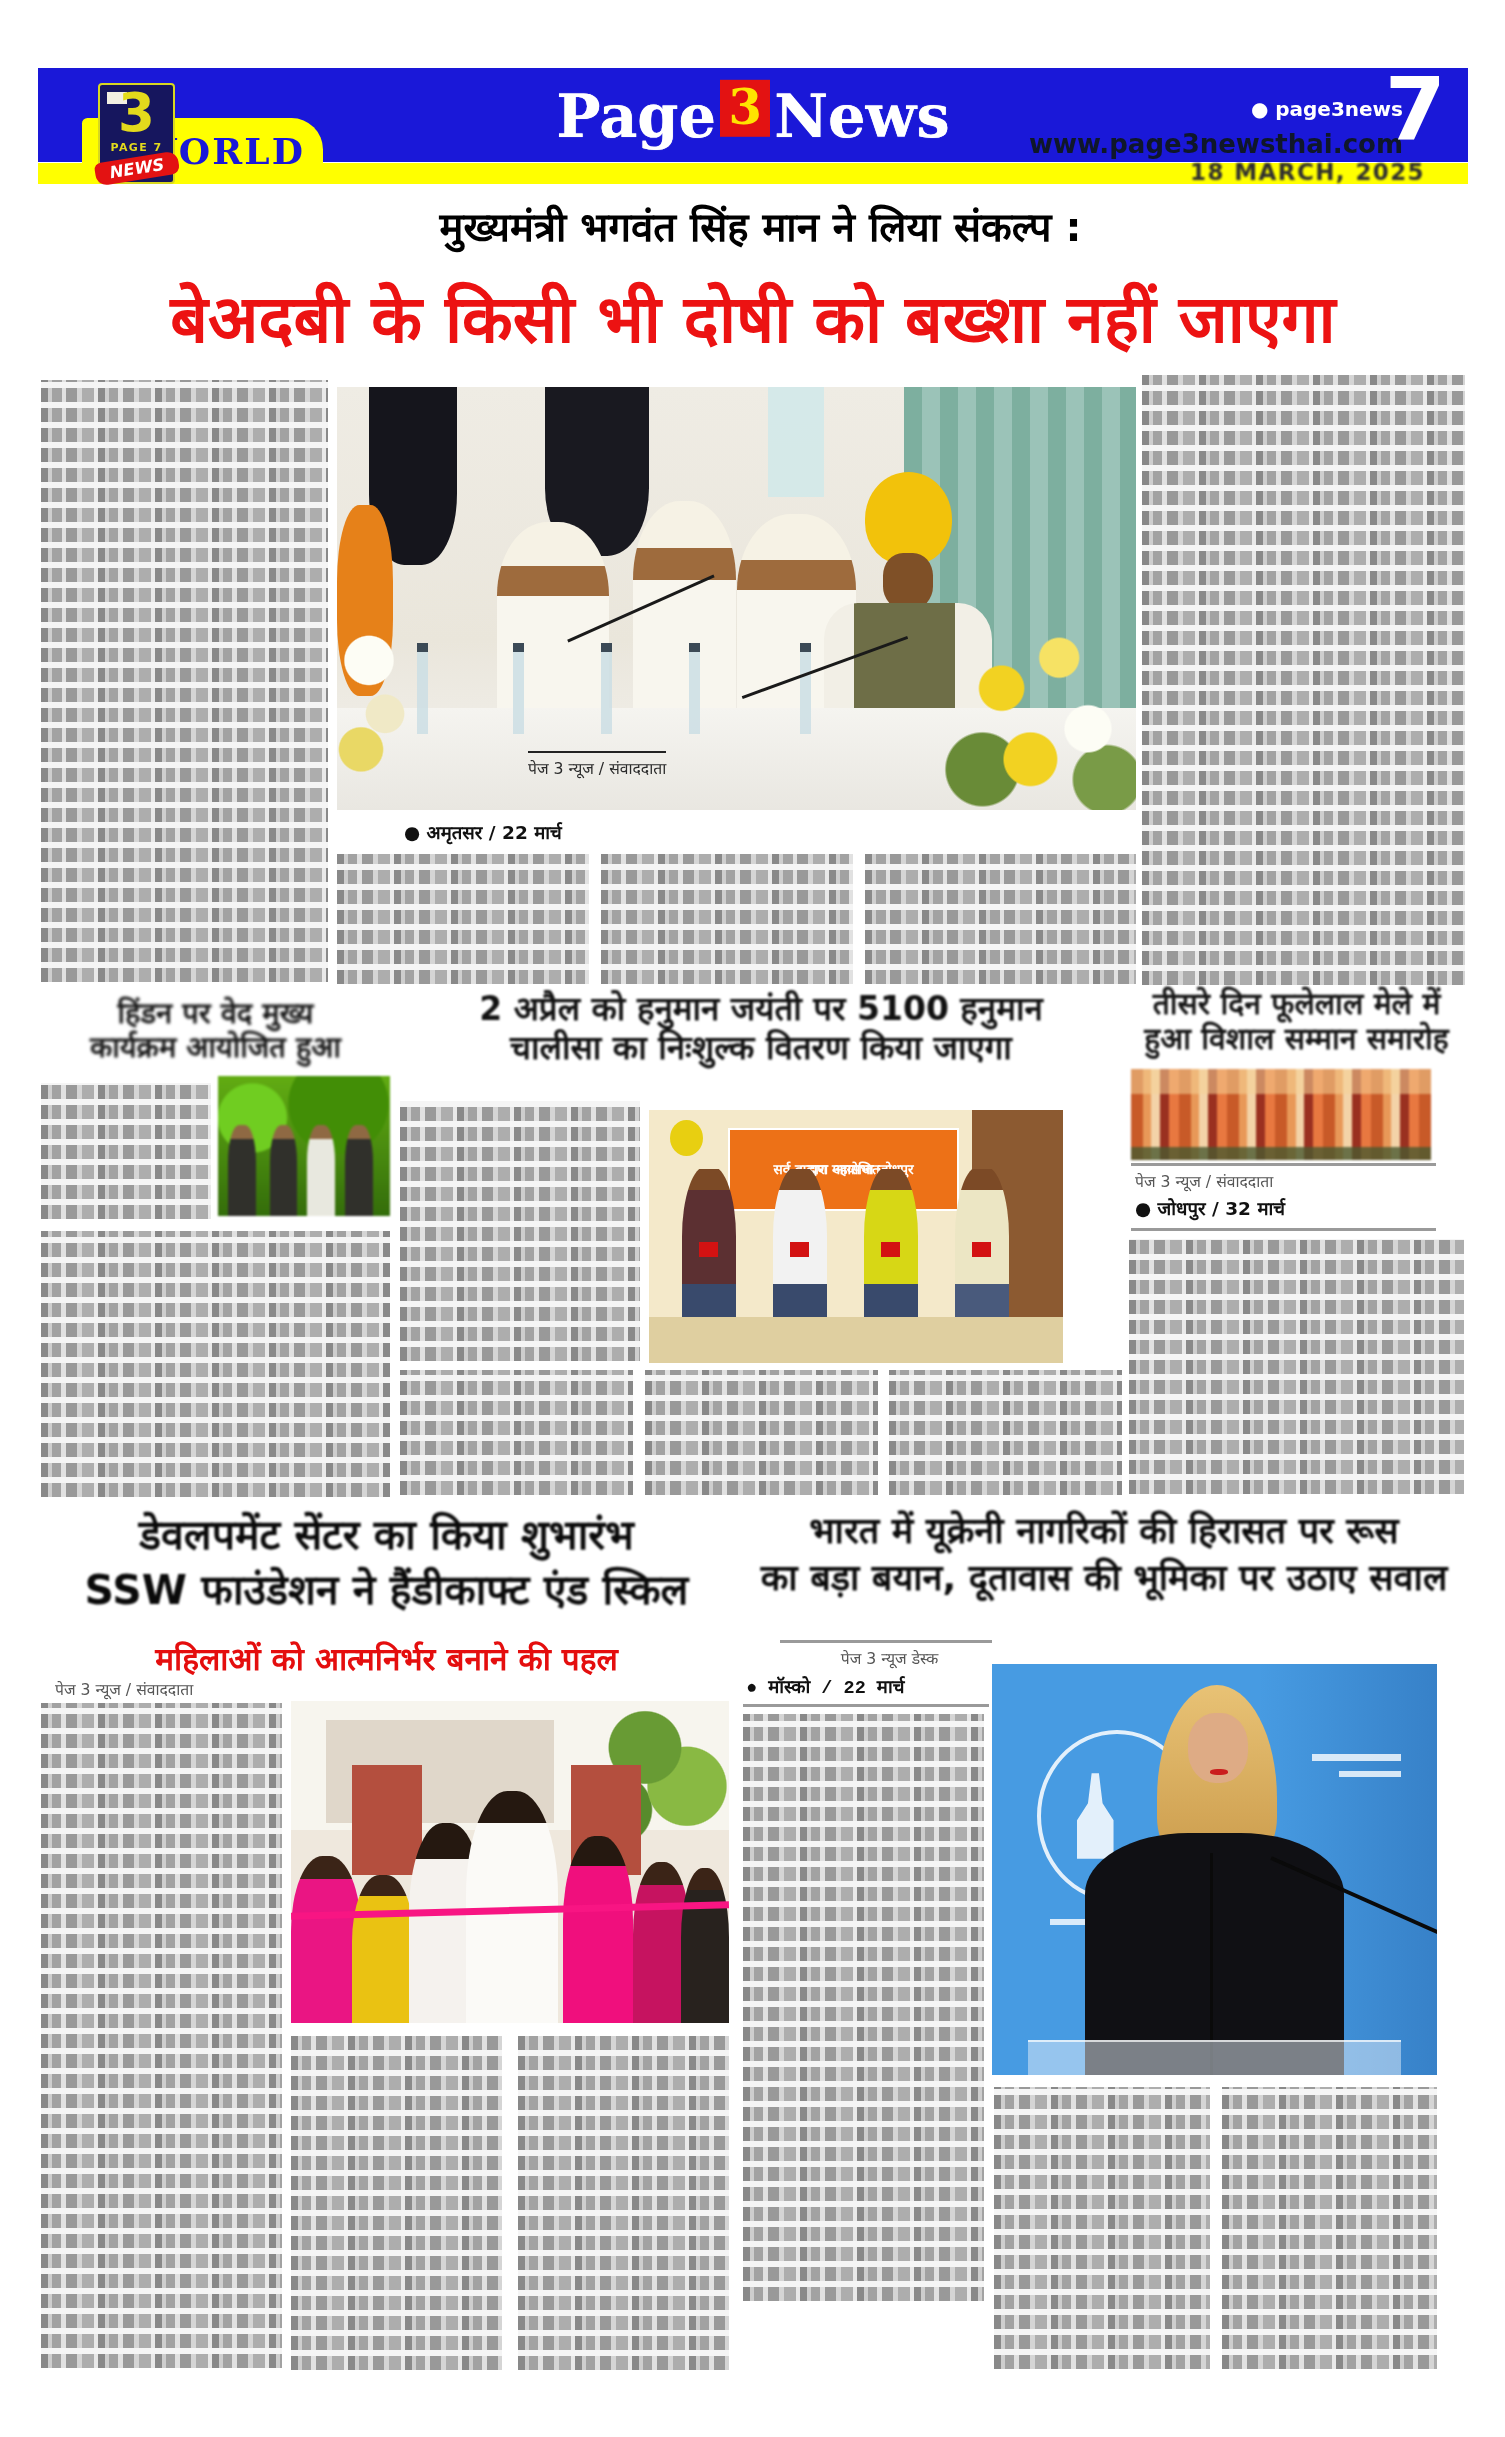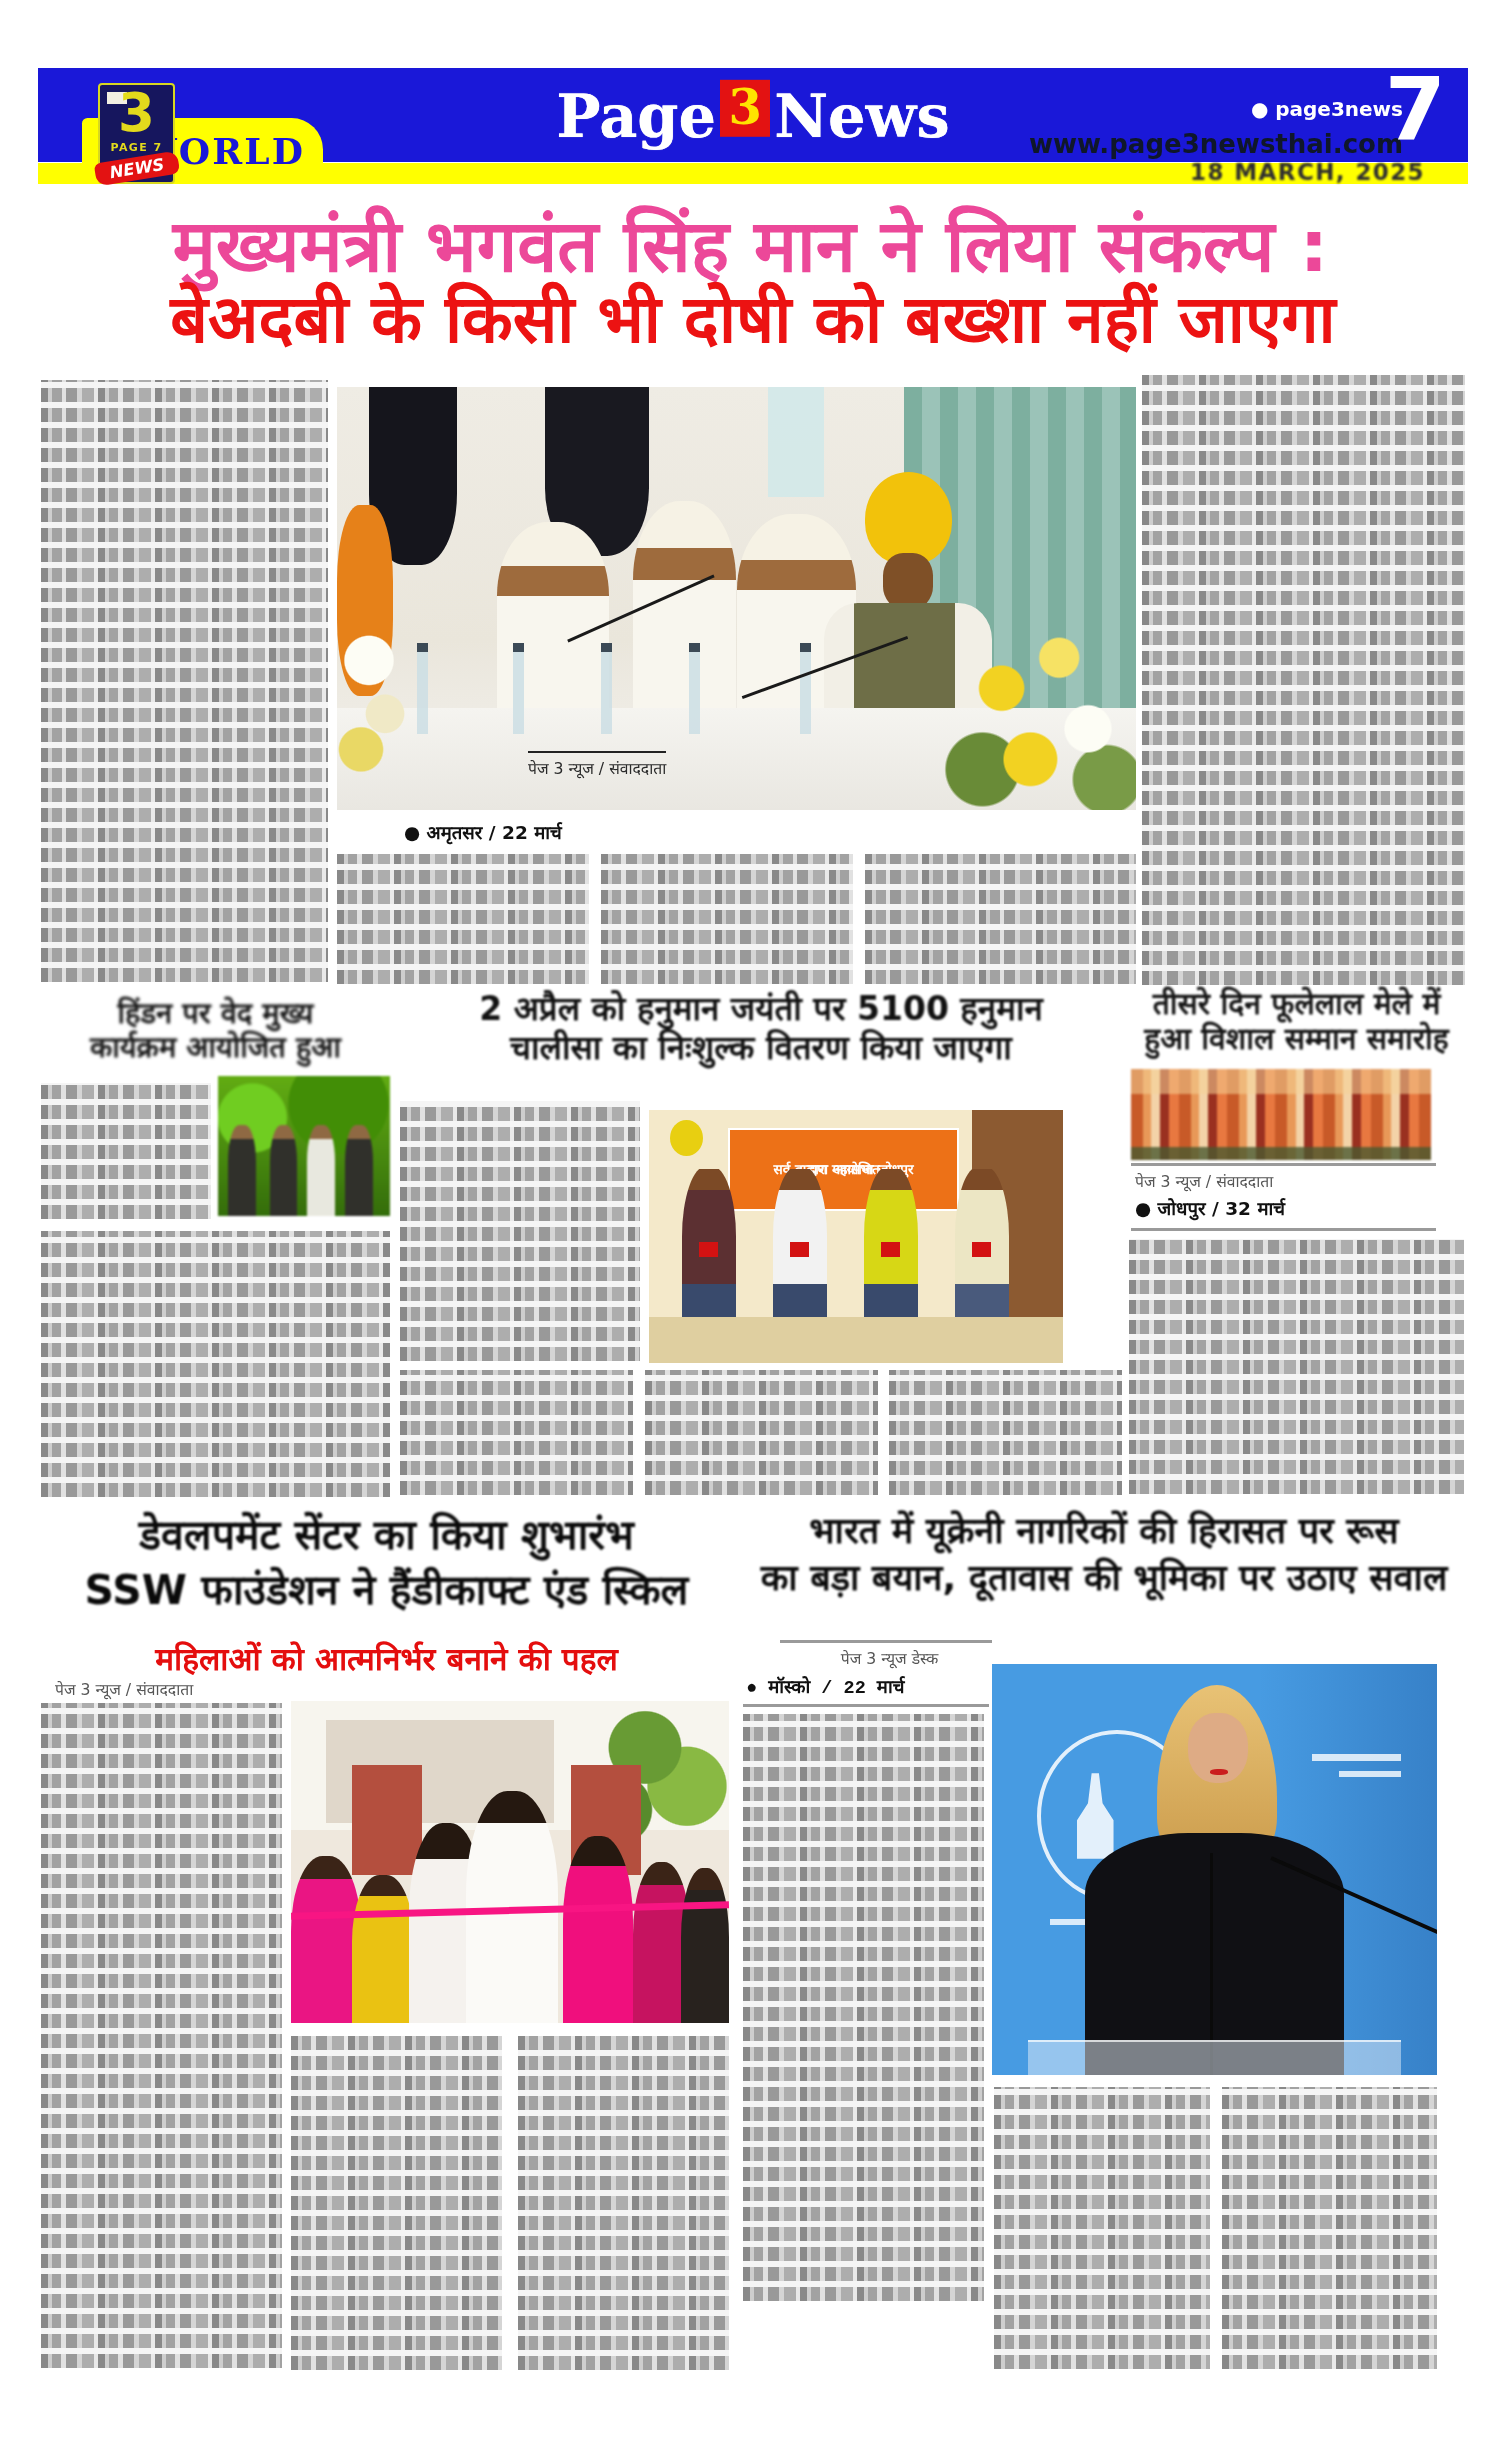--- a/index.html
+++ b/index.html
@@ -32,21 +32,21 @@
   #masthead-three{background:#e31212;color:#ffe400;font-size:48px;line-height:1;
                   padding:2.7px 8.2px 5.5px;transform:translateY(-8.2px);display:inline-block;}
   #social-row{right:103px;top:97px;color:#fff;font-size:20px;font-weight:bold;display:flex;gap:6.8px;align-items:center;}
   #website{right:103px;top:129px;color:#0f172a;font-size:26px;font-weight:bold;}
   #page-number{right:60px;top:66px;color:#fff;font-size:88px;font-weight:bold;line-height:1;}
   #issue-date{right:81px;top:159px;color:#2f2f2f;font-size:23px;font-weight:800;
               letter-spacing:1.4px;filter:blur(0.9px);}
 
   
   .hl{font-weight:800;text-align:center;line-height:1.18;}
-  #kicker-headline{left:66px;top:204px;width:1369px;font-size:72px;color:#ec4899;filter:blur(0.4px);}
+  #kicker-headline{left:76px;top:204px;width:1369px;font-size:40px;color:#000000;filter:blur(0.4px);}
   #main-headline{left:48px;top:281px;width:1410px;font-size:66px;color:#ec1212;}
   #hindon-headline{left:41px;top:996px;width:349px;font-size:29px;color:#161616;filter:blur(1.4px);}
   #hanuman-headline{left:400px;top:990px;width:722px;font-size:33px;color:#111;filter:blur(1.2px);}
   #mela-headline{left:1129px;top:986px;width:335px;font-size:30px;color:#161616;filter:blur(1.3px);}
   #ssw-headline{left:41px;top:1508px;width:691px;font-size:41px;color:#0a0a0a;filter:blur(0.8px);line-height:1.35;}
   #ssw-subhead{left:41px;top:1636px;width:691px;font-size:31.5px;color:#e40e0e;font-weight:800;text-align:center;}
   #russia-headline{left:743px;top:1508px;width:722px;font-size:36px;color:#0a0a0a;filter:blur(1px);line-height:1.3;}
 
   
   .byline{font-size:18.5px;font-weight:bold;color:#111;filter:blur(0.4px);}

